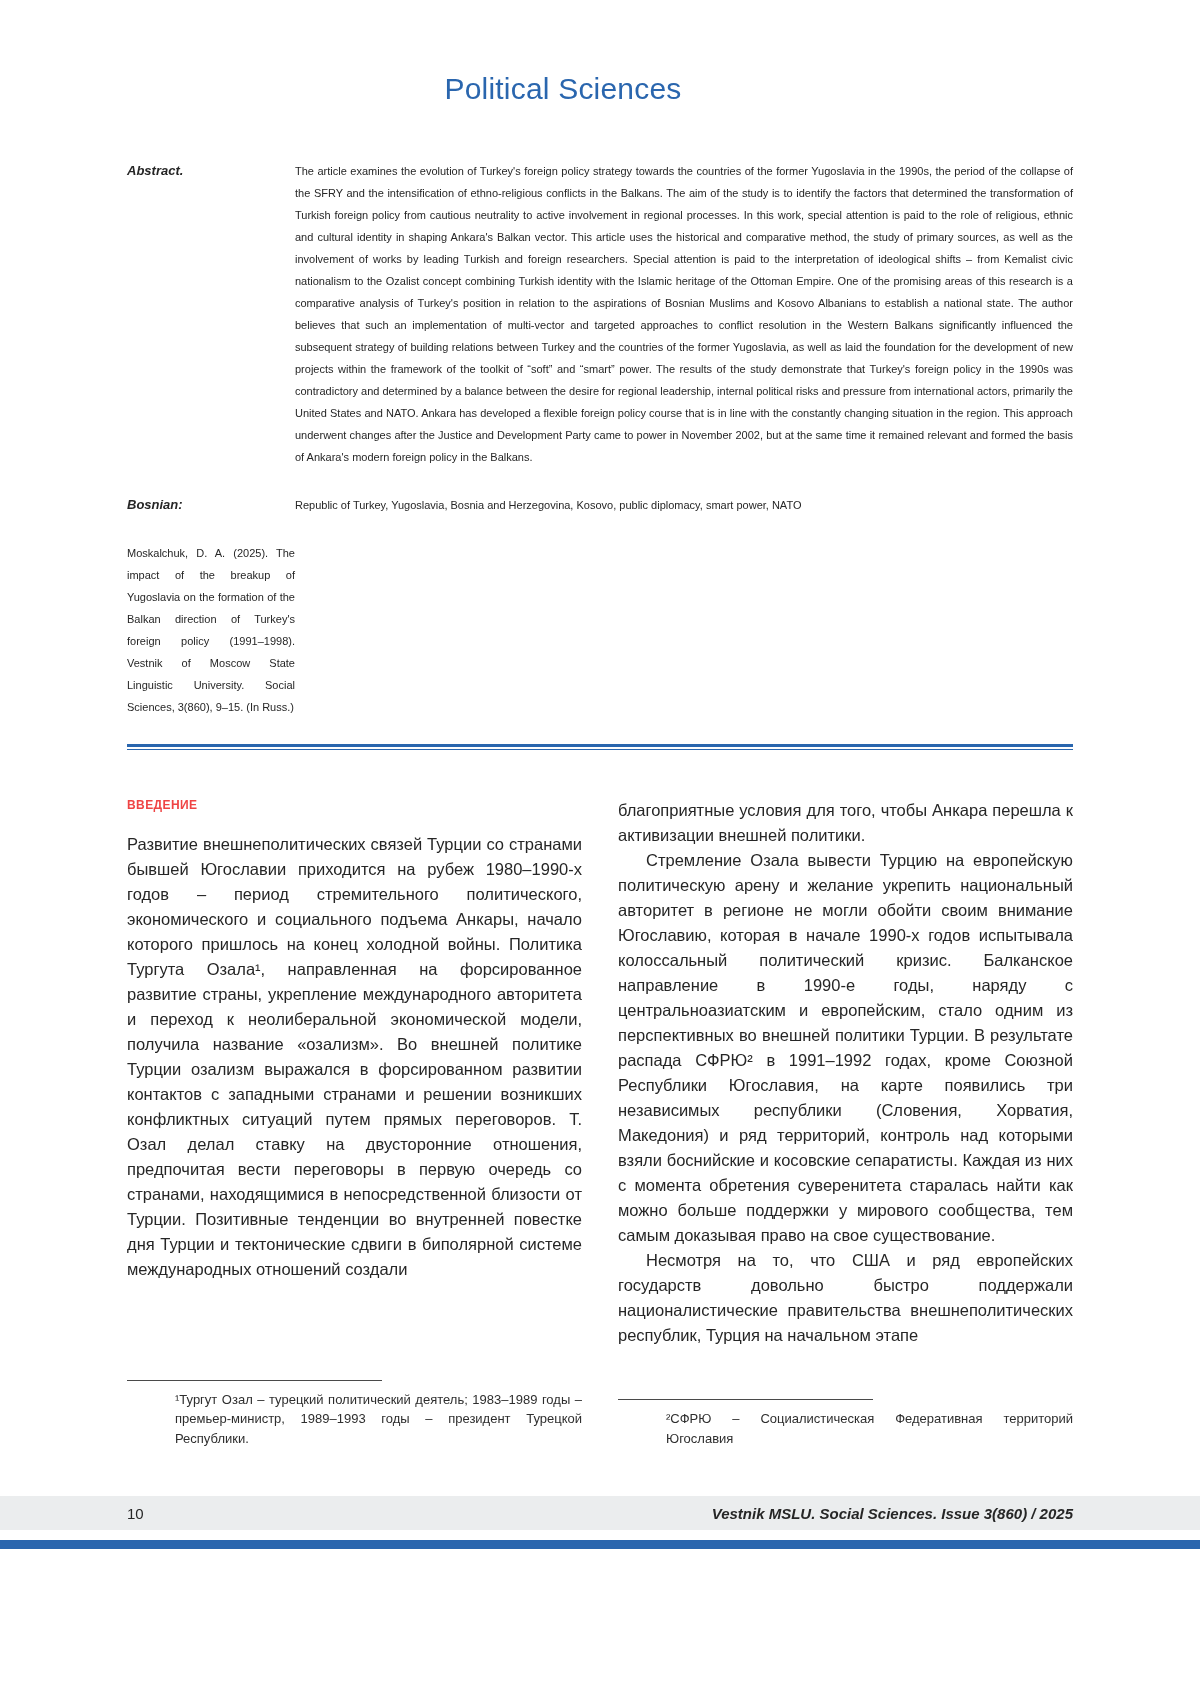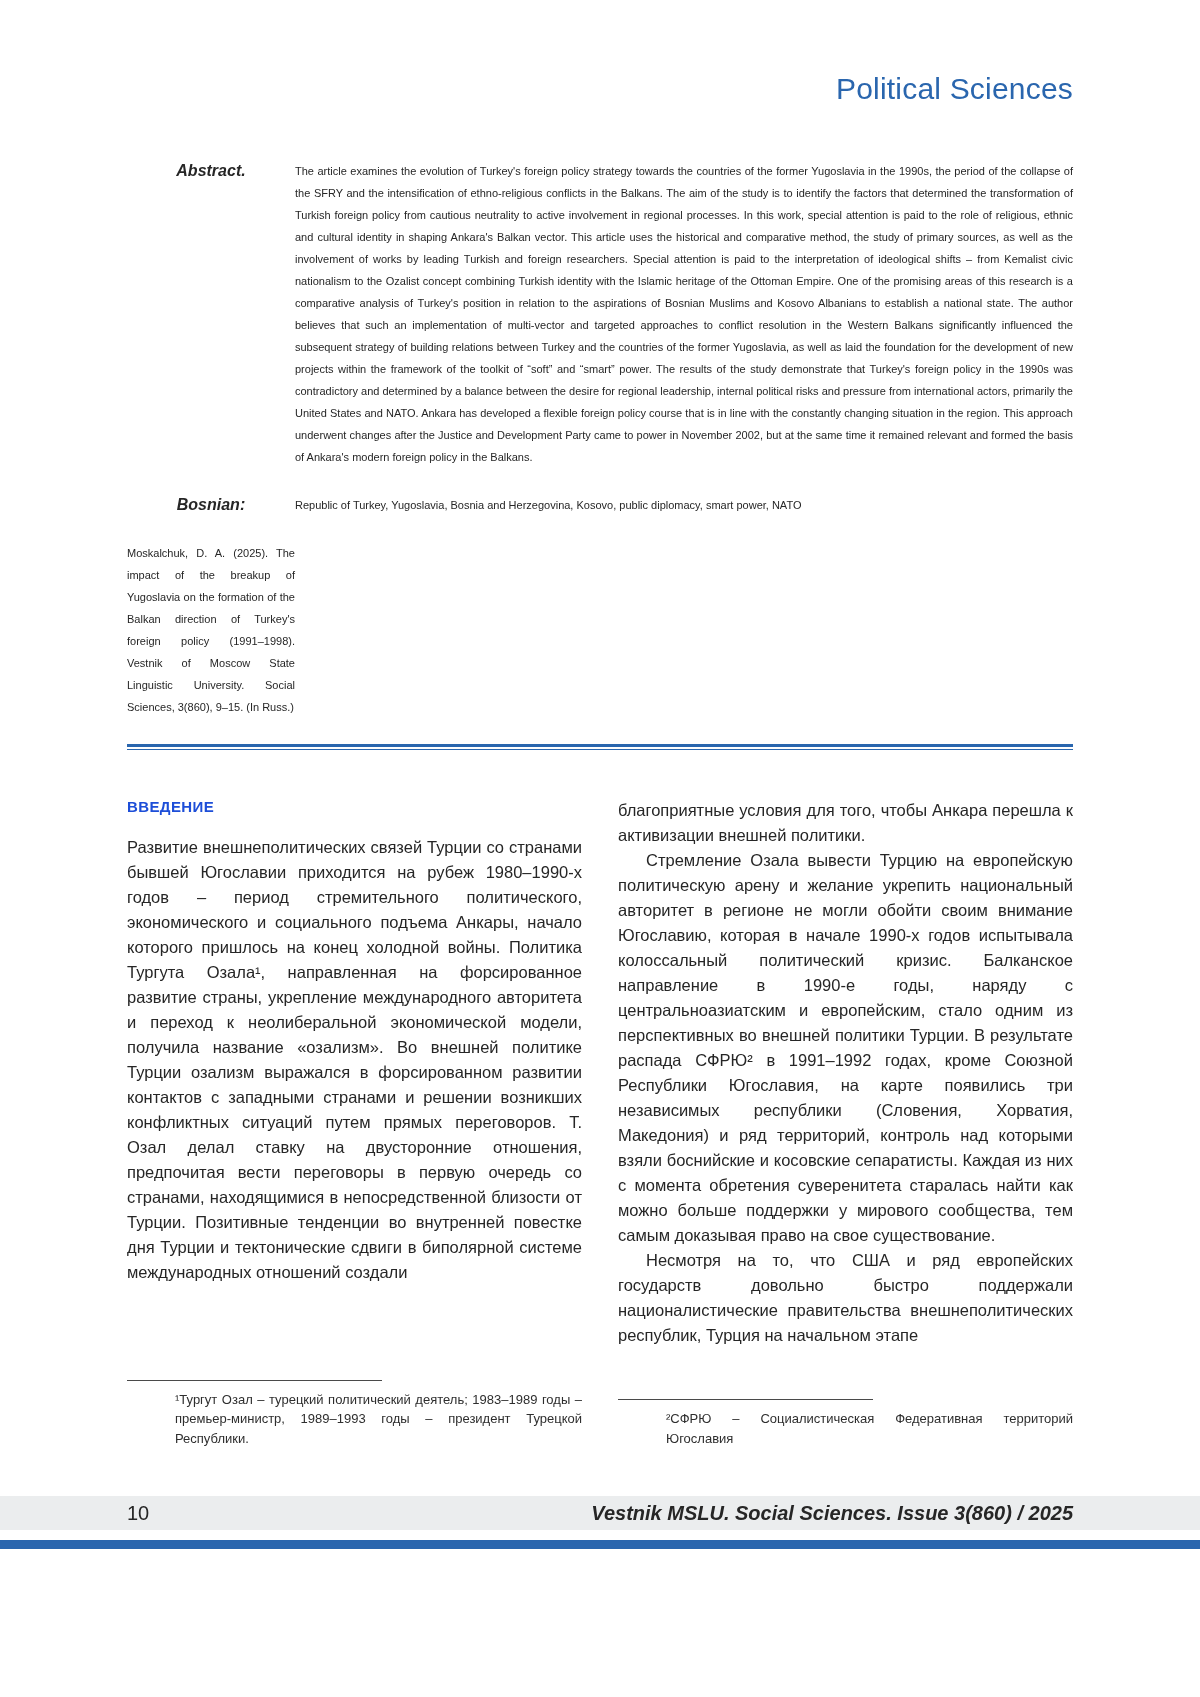--- a/index.html
+++ b/index.html
@@ -13,43 +13,42 @@
     position: relative;
     width: 1200px;
     height: 1697px;
     background: #ffffff;
     overflow: hidden;
     margin: 0 auto;
   }
   
   .page-header {
     padding: 72px 127px 0 53px;
-    text-align: right;
+    text-align: center;
   }
   .section-title {
     color: #2a66ae;
     font-size: 30px;
     font-weight: 400;
     letter-spacing: 0.2px;
   }
   
   .meta {
     margin: 54px 127px 0 127px;
   }
   .meta-row {
     display: grid;
     grid-template-columns: 168px 1fr;
     margin-bottom: 26px;
   }
   .meta-label {
     font-weight: 700;
     font-style: italic;
-    font-size: 16px;
+    font-size: 13px;
     line-height: 22px;
-    text-align: center;
   }
   .meta-text {
     font-size: 11px;
     line-height: 22px;
     text-align: justify;
   }
   
   .divider {
     margin: 4px 127px 0 127px;
     height: 6px;
@@ -62,22 +61,22 @@
     display: grid;
     grid-template-columns: 1fr 1fr;
     column-gap: 36px;
     height: 650px;
   }
   .col {
     display: flex;
     flex-direction: column;
   }
   .intro-heading {
-    color: #1d4ed8;
-    font-size: 15px;
+    color: #ef4444;
+    font-size: 12px;
     font-weight: 700;
     letter-spacing: 0.4px;
     margin-bottom: 20px;
   }
   .body-text {
     font-size: 16.5px;
     line-height: 25px;
     text-align: justify;
   }
   .body-text.indent { text-indent: 28px; }
@@ -102,21 +101,21 @@
     position: absolute;
     left: 0;
     right: 0;
     top: 1496px;
     height: 34px;
     background: #ebedee;
     display: flex;
     align-items: center;
     justify-content: space-between;
     padding: 0 127px;
-    font-size: 20px;
+    font-size: 15px;
   }
   .page-number { font-weight: 400; }
   .journal-info {
     font-weight: 700;
     font-style: italic;
   }
   .bottom-bar {
     position: absolute;
     left: 0;
     right: 0;

